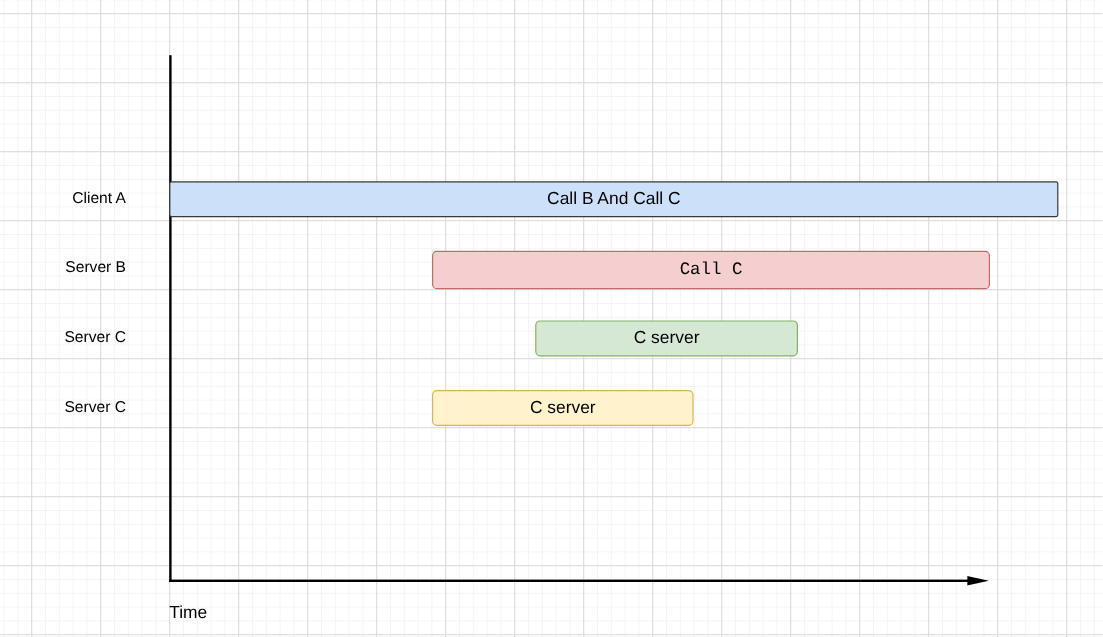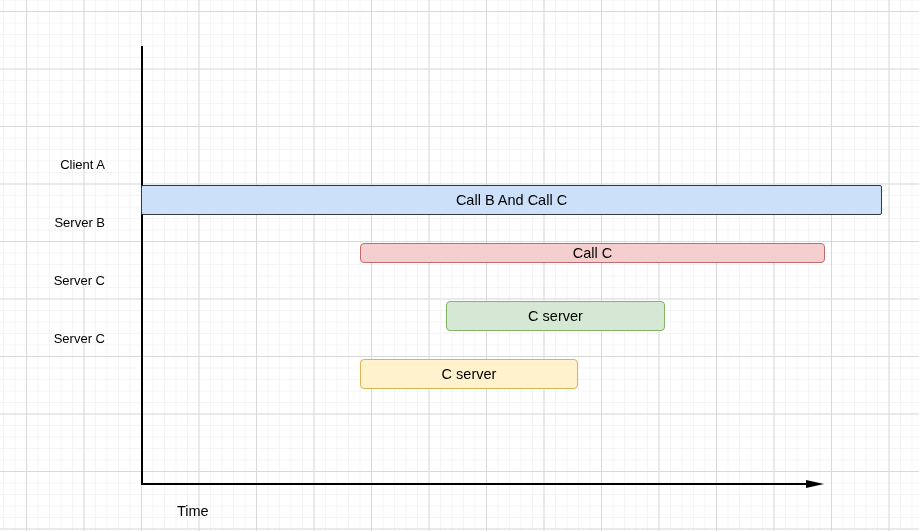--- a/index.html
+++ b/index.html
@@ -51,21 +51,20 @@
     width: 20px;
     height: 18px;
   }
   .axis-label-time {
     position: absolute;
     left: 141px;
     top: 503px;
     font-size: 14.5px;
     color: #000000;
     white-space: nowrap;
-    padding-left: 36px;
   }
 
   
   .row-label {
     position: absolute;
     right: 814px;          
     text-align: right;
     font-size: 13px;
     color: #000000;
     white-space: nowrap;
@@ -78,21 +77,20 @@
     box-sizing: border-box;
     border-width: 1.5px;
     border-style: solid;
     border-radius: 4px;
     display: flex;
     align-items: center;
     justify-content: center;
     font-size: 14.5px;
     color: #000000;
     white-space: nowrap;
-    margin-top: 34px;
   }
   .bar.square { border-radius: 2px; }
 </style>
 </head>
 <body>
 
 <div id="canvas">
 
   <div class="axis-vertical"></div>
 
@@ -107,22 +105,22 @@
   <div class="axis-label-time">Time</div>
 
   <div class="row-label" style="top:158px">Client A</div>
   <div class="row-label" style="top:216px">Server B</div>
   <div class="row-label" style="top:274px">Server C</div>
   <div class="row-label" style="top:332px">Server C</div>
 
   <div class="bar square" style="left:141px; width:741px; top:151px; height:30px;
               background:#cce0f9; border-color:#36393d;">Call B And Call C</div>
 
-  <div class="bar" style="left:360px; width:465px; top:209px; height:20px;
-              background:#f5cfcf; border-color:#c26b6b;">Call C</div>
+  <div class="bar" style="left:360px; width:465px; top:209px; height:32px;
+              background:#f5cfcf; border-color:#c26b6b;font-family:Liberation Mono, monospace;">Call C</div>
 
   <div class="bar" style="left:446px; width:219px; top:267px; height:30px;
               background:#d5e8d4; border-color:#82b366;">C server</div>
 
   <div class="bar" style="left:360px; width:218px; top:325px; height:30px;
               background:#fff2cc; border-color:#d6b656;">C server</div>
 
 </div>
 
 </body></html>

